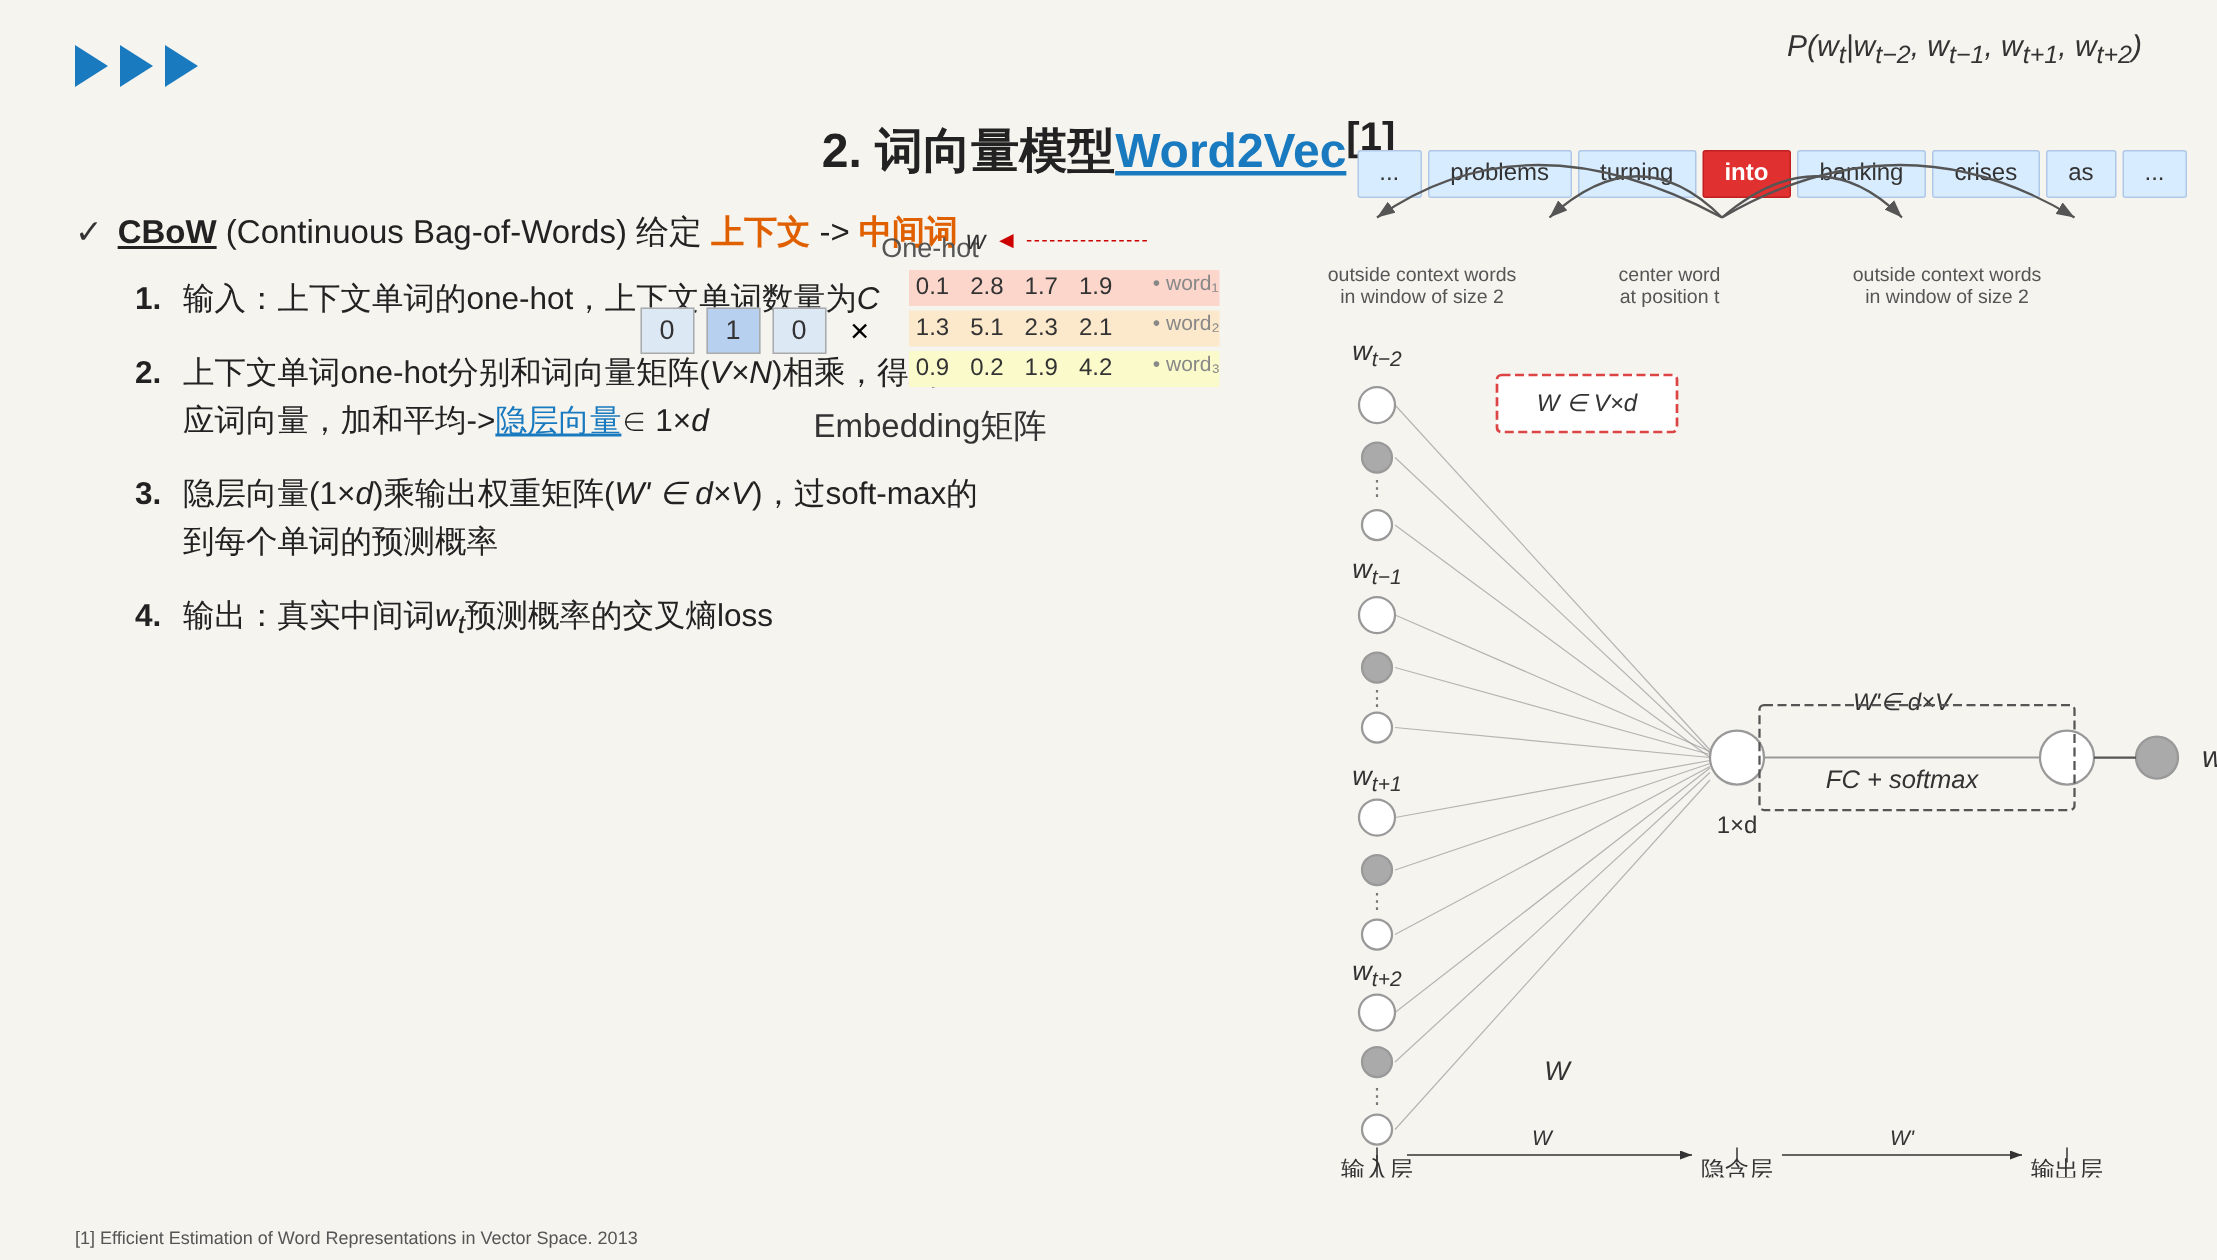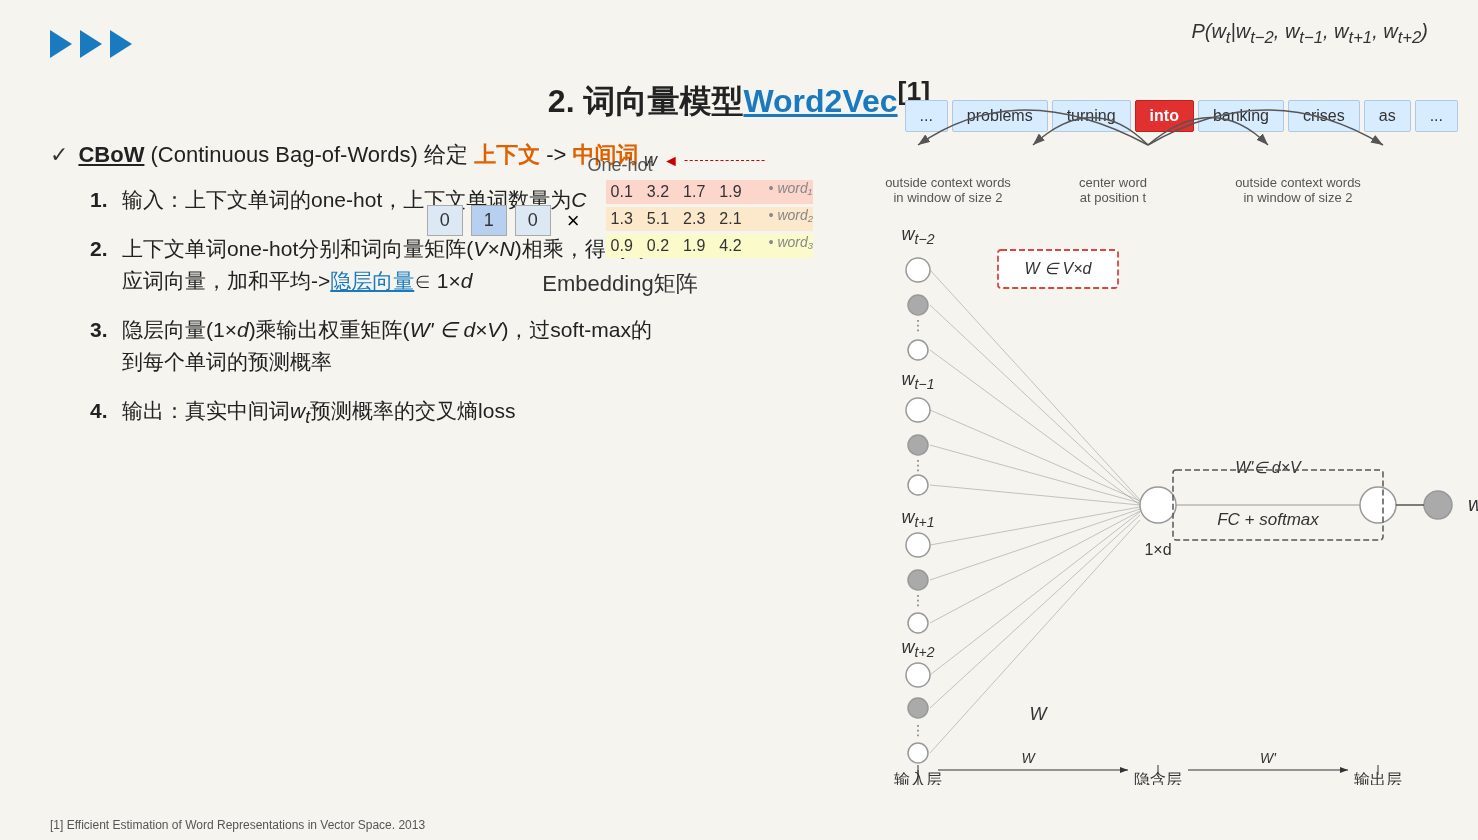--- a/index.html
+++ b/index.html
@@ -136,21 +136,20 @@
       text-align: right;
       padding: 3px 5px;
     }
     .matrix-row.row1 { background: #fcd5cb; }
     .matrix-row.row2 { background: #fce8cb; }
     .matrix-row.row3 { background: #fafacb; }
     .word-label {
       font-size: 14px;
       color: #888;
       margin-left: 18px;
-      font-style: italic;
     }
     .embedding-label {
       text-align: center;
       font-size: 22px;
       color: #333;
       margin-top: 6px;
     }
 
     
     .word-sequence {
@@ -249,21 +248,21 @@
         <div style="position:relative;">
 
           <div style="position:absolute; top:-30px; left:50%; transform:translateX(-50%); display:flex; align-items:center; gap:6px;">
             <span style="font-size:18px; font-style:italic; color:#333;">w</span>
             <span style="color:#cc0000; font-size:16px;">◄</span>
             <span style="border-top: 1px dashed #cc0000; width: 80px; display:inline-block; vertical-align:middle;"></span>
           </div>
           <div class="matrix-container">
             <div class="matrix-row row1">
               <span class="matrix-cell">0.1</span>
-              <span class="matrix-cell">3.2</span>
+              <span class="matrix-cell">2.8</span>
               <span class="matrix-cell">1.7</span>
               <span class="matrix-cell">1.9</span>
               <span class="word-label">• word₁</span>
             </div>
             <div class="matrix-row row2">
               <span class="matrix-cell">1.3</span>
               <span class="matrix-cell">5.1</span>
               <span class="matrix-cell">2.3</span>
               <span class="matrix-cell">2.1</span>
               <span class="word-label">• word₂</span>

